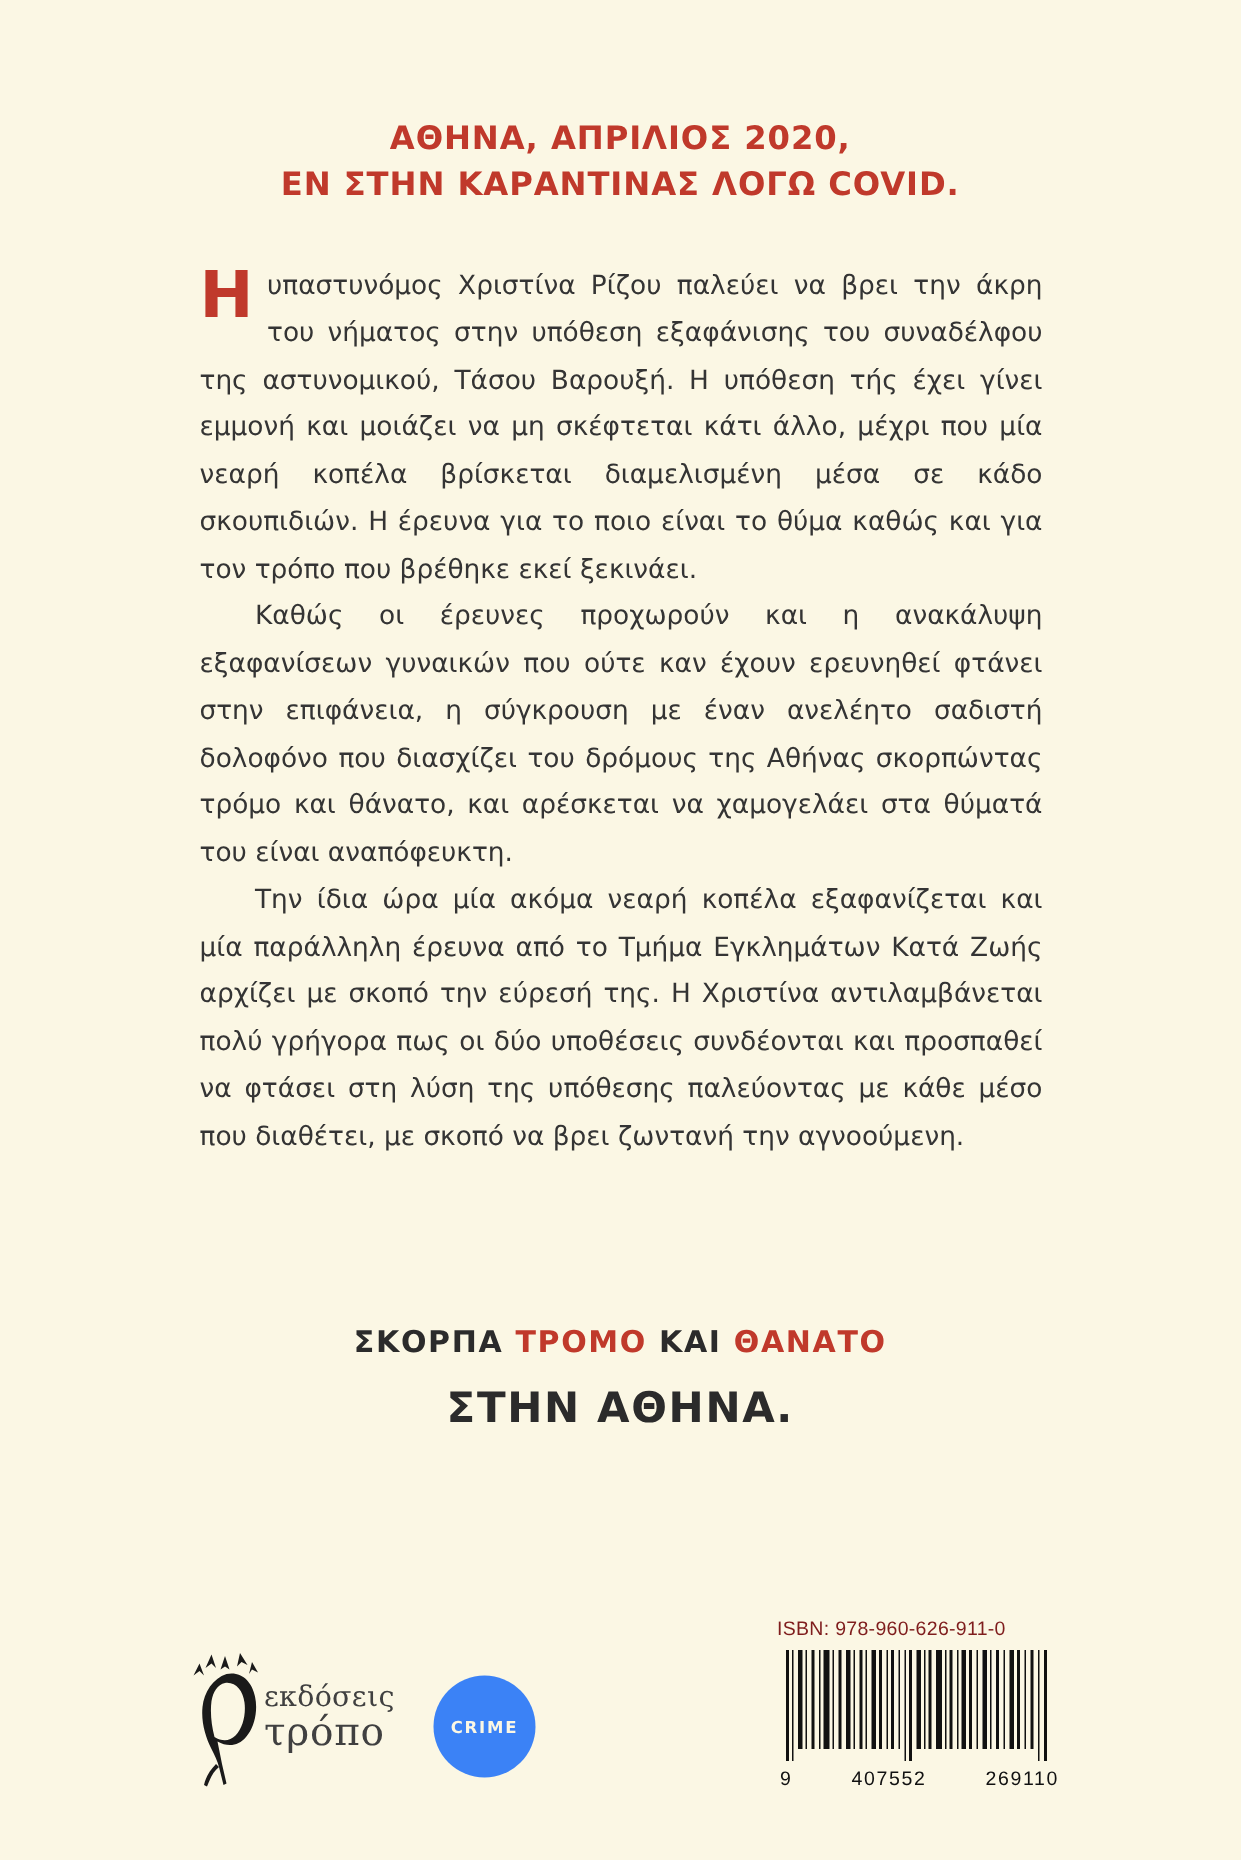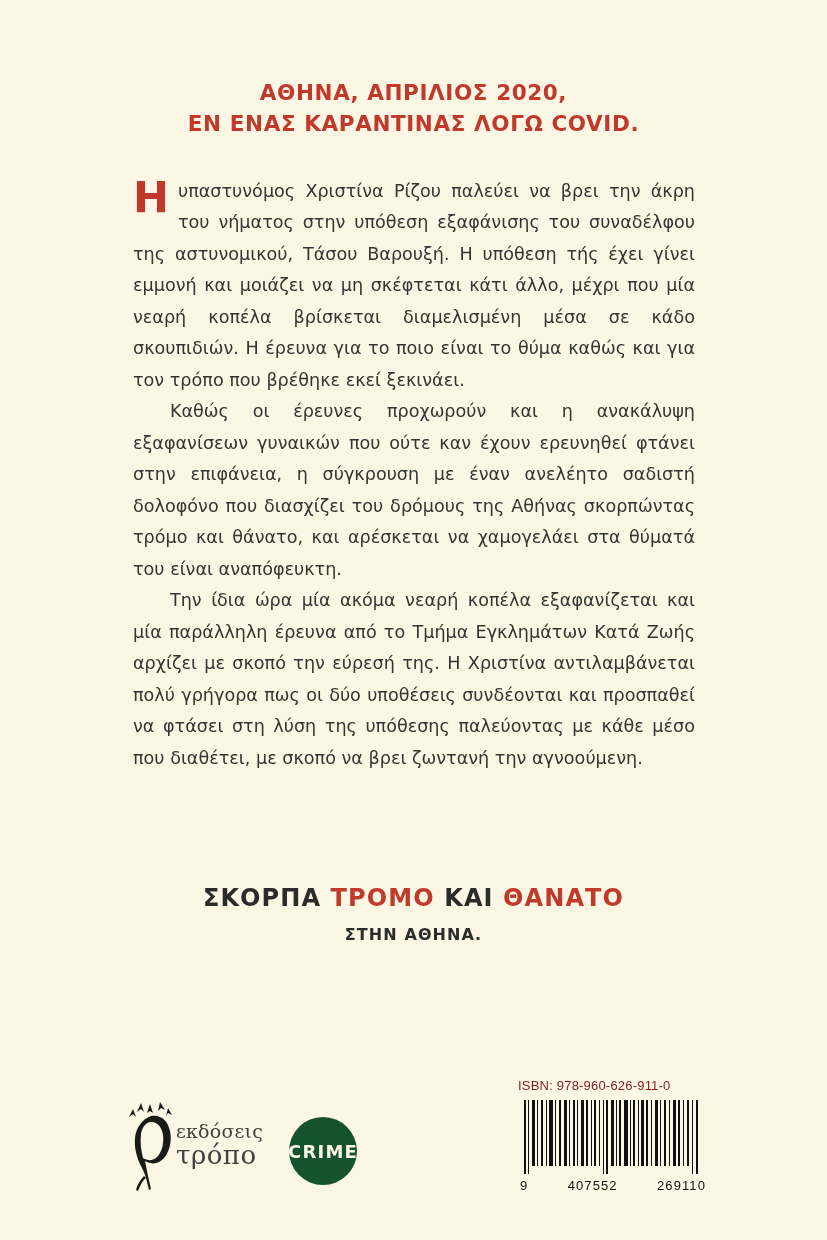--- a/index.html
+++ b/index.html
@@ -77,22 +77,22 @@
     text-align: center;
     font-family: "DejaVu Sans", sans-serif;
     font-weight: bold;
     font-size: 22px;
     letter-spacing: 1.1px;
     color: #2b2b2b;
     line-height: 1.85;
   }
   .tagline .red { color: #c0392b; }
   .tagline .row { display: block; white-space: nowrap; }
-  .tagline .row.r2 { font-size: 24px; }
-  .tagline .row.r3 { font-size: 16px; }
+  .tagline .row.r2 { font-size: 20px; }
+  .tagline .row.r3 { font-size: 28px; }
 
   
   .isbn-text {
     position: absolute;
     top: 1078px;
     left: 518px;
     font-size: 13px;
     color: #7f1d1d;
     letter-spacing: 0.2px;
     font-family: "Liberation Sans", sans-serif;
@@ -162,39 +162,39 @@
     letter-spacing: 0.5px;
   }
 
   .crime-badge {
     position: absolute;
     top: 1117px;
     left: 289px;
     width: 68px;
     height: 68px;
     border-radius: 50%;
-    background: #14532d;
+    background: #3b82f6;
     color: #fbf7e4;
     display: flex;
     align-items: center;
     justify-content: center;
     font-family: "DejaVu Sans", sans-serif;
     font-weight: bold;
-    font-size: 18px;
+    font-size: 11px;
     letter-spacing: 1.2px;
   }
 </style>
 </head>
 <body>
 
 <div class="page">
 
   <div class="headline">
     <span class="l1">ΑΘΗΝΑ, ΑΠΡΙΛΙΟΣ 2020,</span>
-    <span class="l2">ΕΝ ΕΝΑΣ ΚΑΡΑΝΤΙΝΑΣ ΛΟΓΩ COVID.</span>
+    <span class="l2">ΕΝ ΣΤΗΝ ΚΑΡΑΝΤΙΝΑΣ ΛΟΓΩ COVID.</span>
   </div>
 
   <div class="body-copy">
     <p class="first"><span class="dropcap">Η</span><span>υπαστυνόμος Χριστίνα Ρίζου παλεύει να βρει την άκρη του νήματος στην υπόθεση εξαφάνισης του συναδέλφου της αστυνομικού, Τάσου Βαρουξή. Η υπόθεση τής έχει γίνει εμμονή και μοιάζει να μη σκέφτεται κάτι άλλο, μέχρι που μία νεαρή κοπέλα βρίσκεται διαμελισμένη μέσα σε κάδο σκουπιδιών. Η έρευνα για το ποιο είναι το θύμα καθώς και για τον τρόπο που βρέθηκε εκεί ξεκινάει.</span></p>
     <p>Καθώς οι έρευνες προχωρούν και η ανακάλυψη εξαφανίσεων γυναικών που ούτε καν έχουν ερευνηθεί φτάνει στην επιφάνεια, η σύγκρουση με έναν ανελέητο σαδιστή δολοφόνο που διασχίζει του δρόμους της Αθήνας σκορπώντας τρόμο και θάνατο, και αρέσκεται να χαμογελάει στα θύματά του είναι αναπόφευκτη.</p>
     <p>Την ίδια ώρα μία ακόμα νεαρή κοπέλα εξαφανίζεται και μία παράλληλη έρευνα από το Τμήμα Εγκλημάτων Κατά Ζωής αρχίζει με σκοπό την εύρεσή της. Η Χριστίνα αντιλαμβάνεται πολύ γρήγορα πως οι δύο υποθέσεις συνδέονται και προσπαθεί να φτάσει στη λύση της υπόθεσης παλεύοντας με κάθε μέσο που διαθέτει, με σκοπό να βρει ζωντανή την αγνοούμενη.</p>
   </div>
 
   <div class="tagline">
     <span class="row r2"><span>ΣΚΟΡΠΑ </span><span class="red">ΤΡΟΜΟ</span><span> ΚΑΙ </span><span class="red">ΘΑΝΑΤΟ</span></span>

